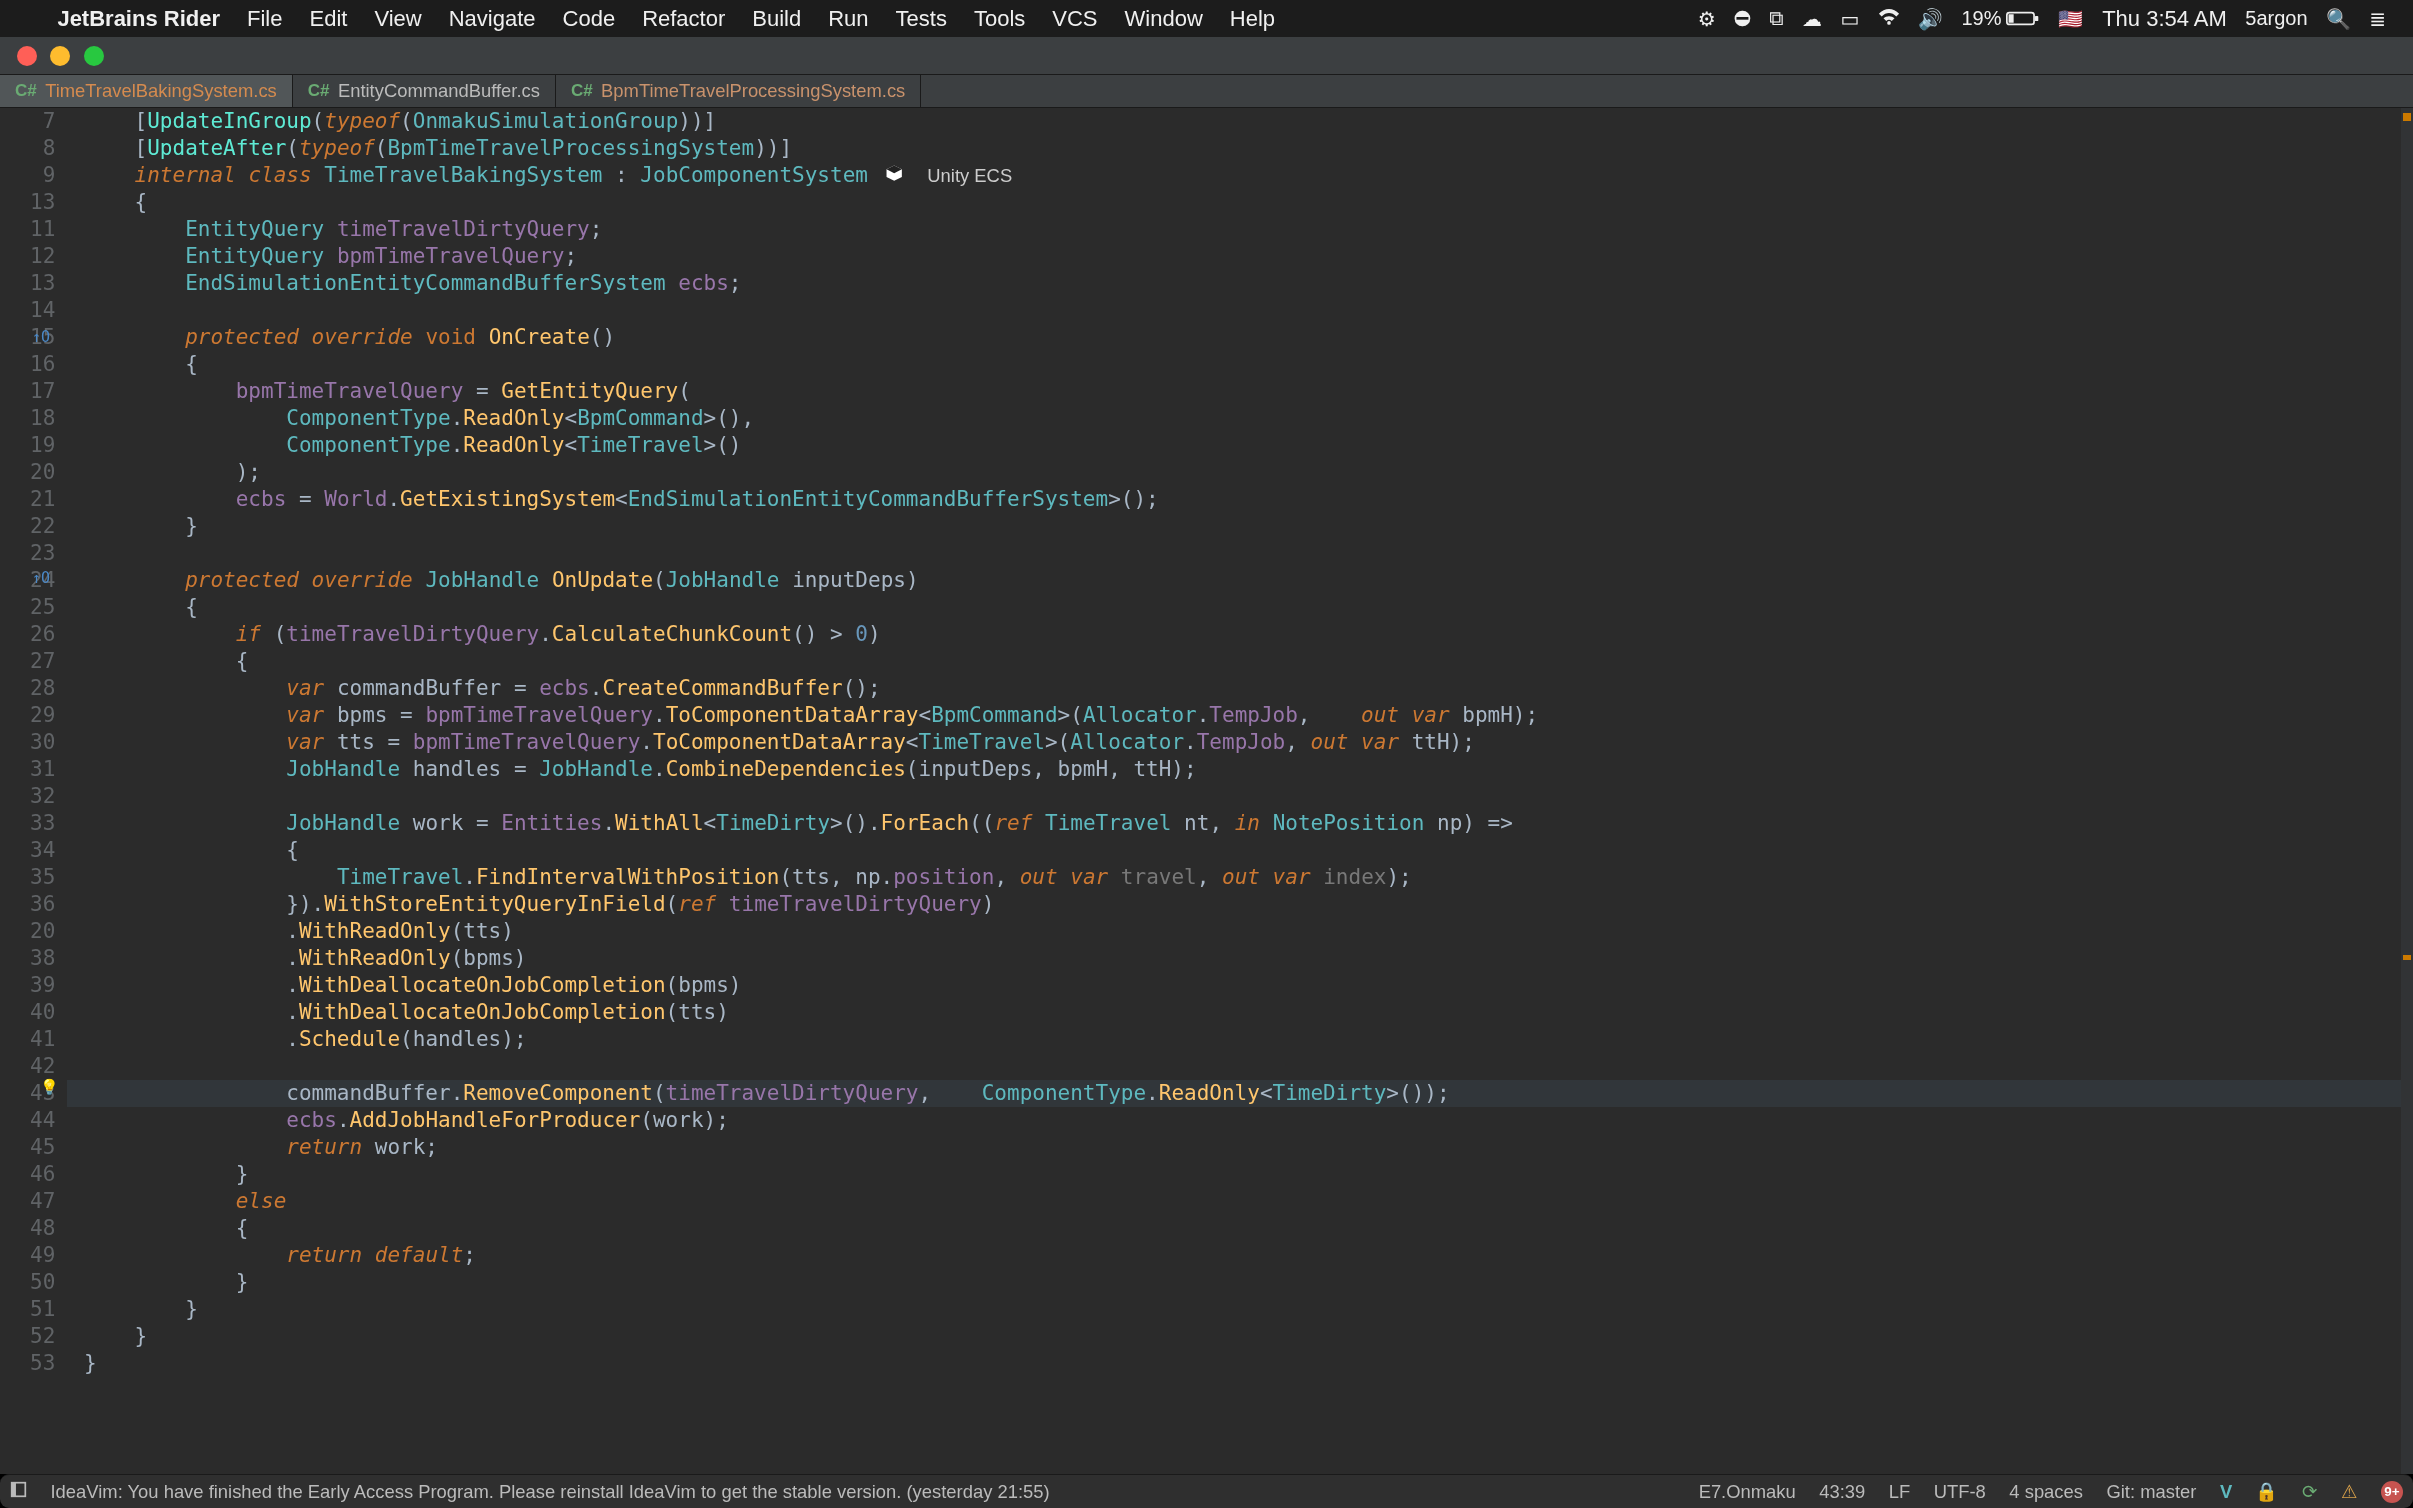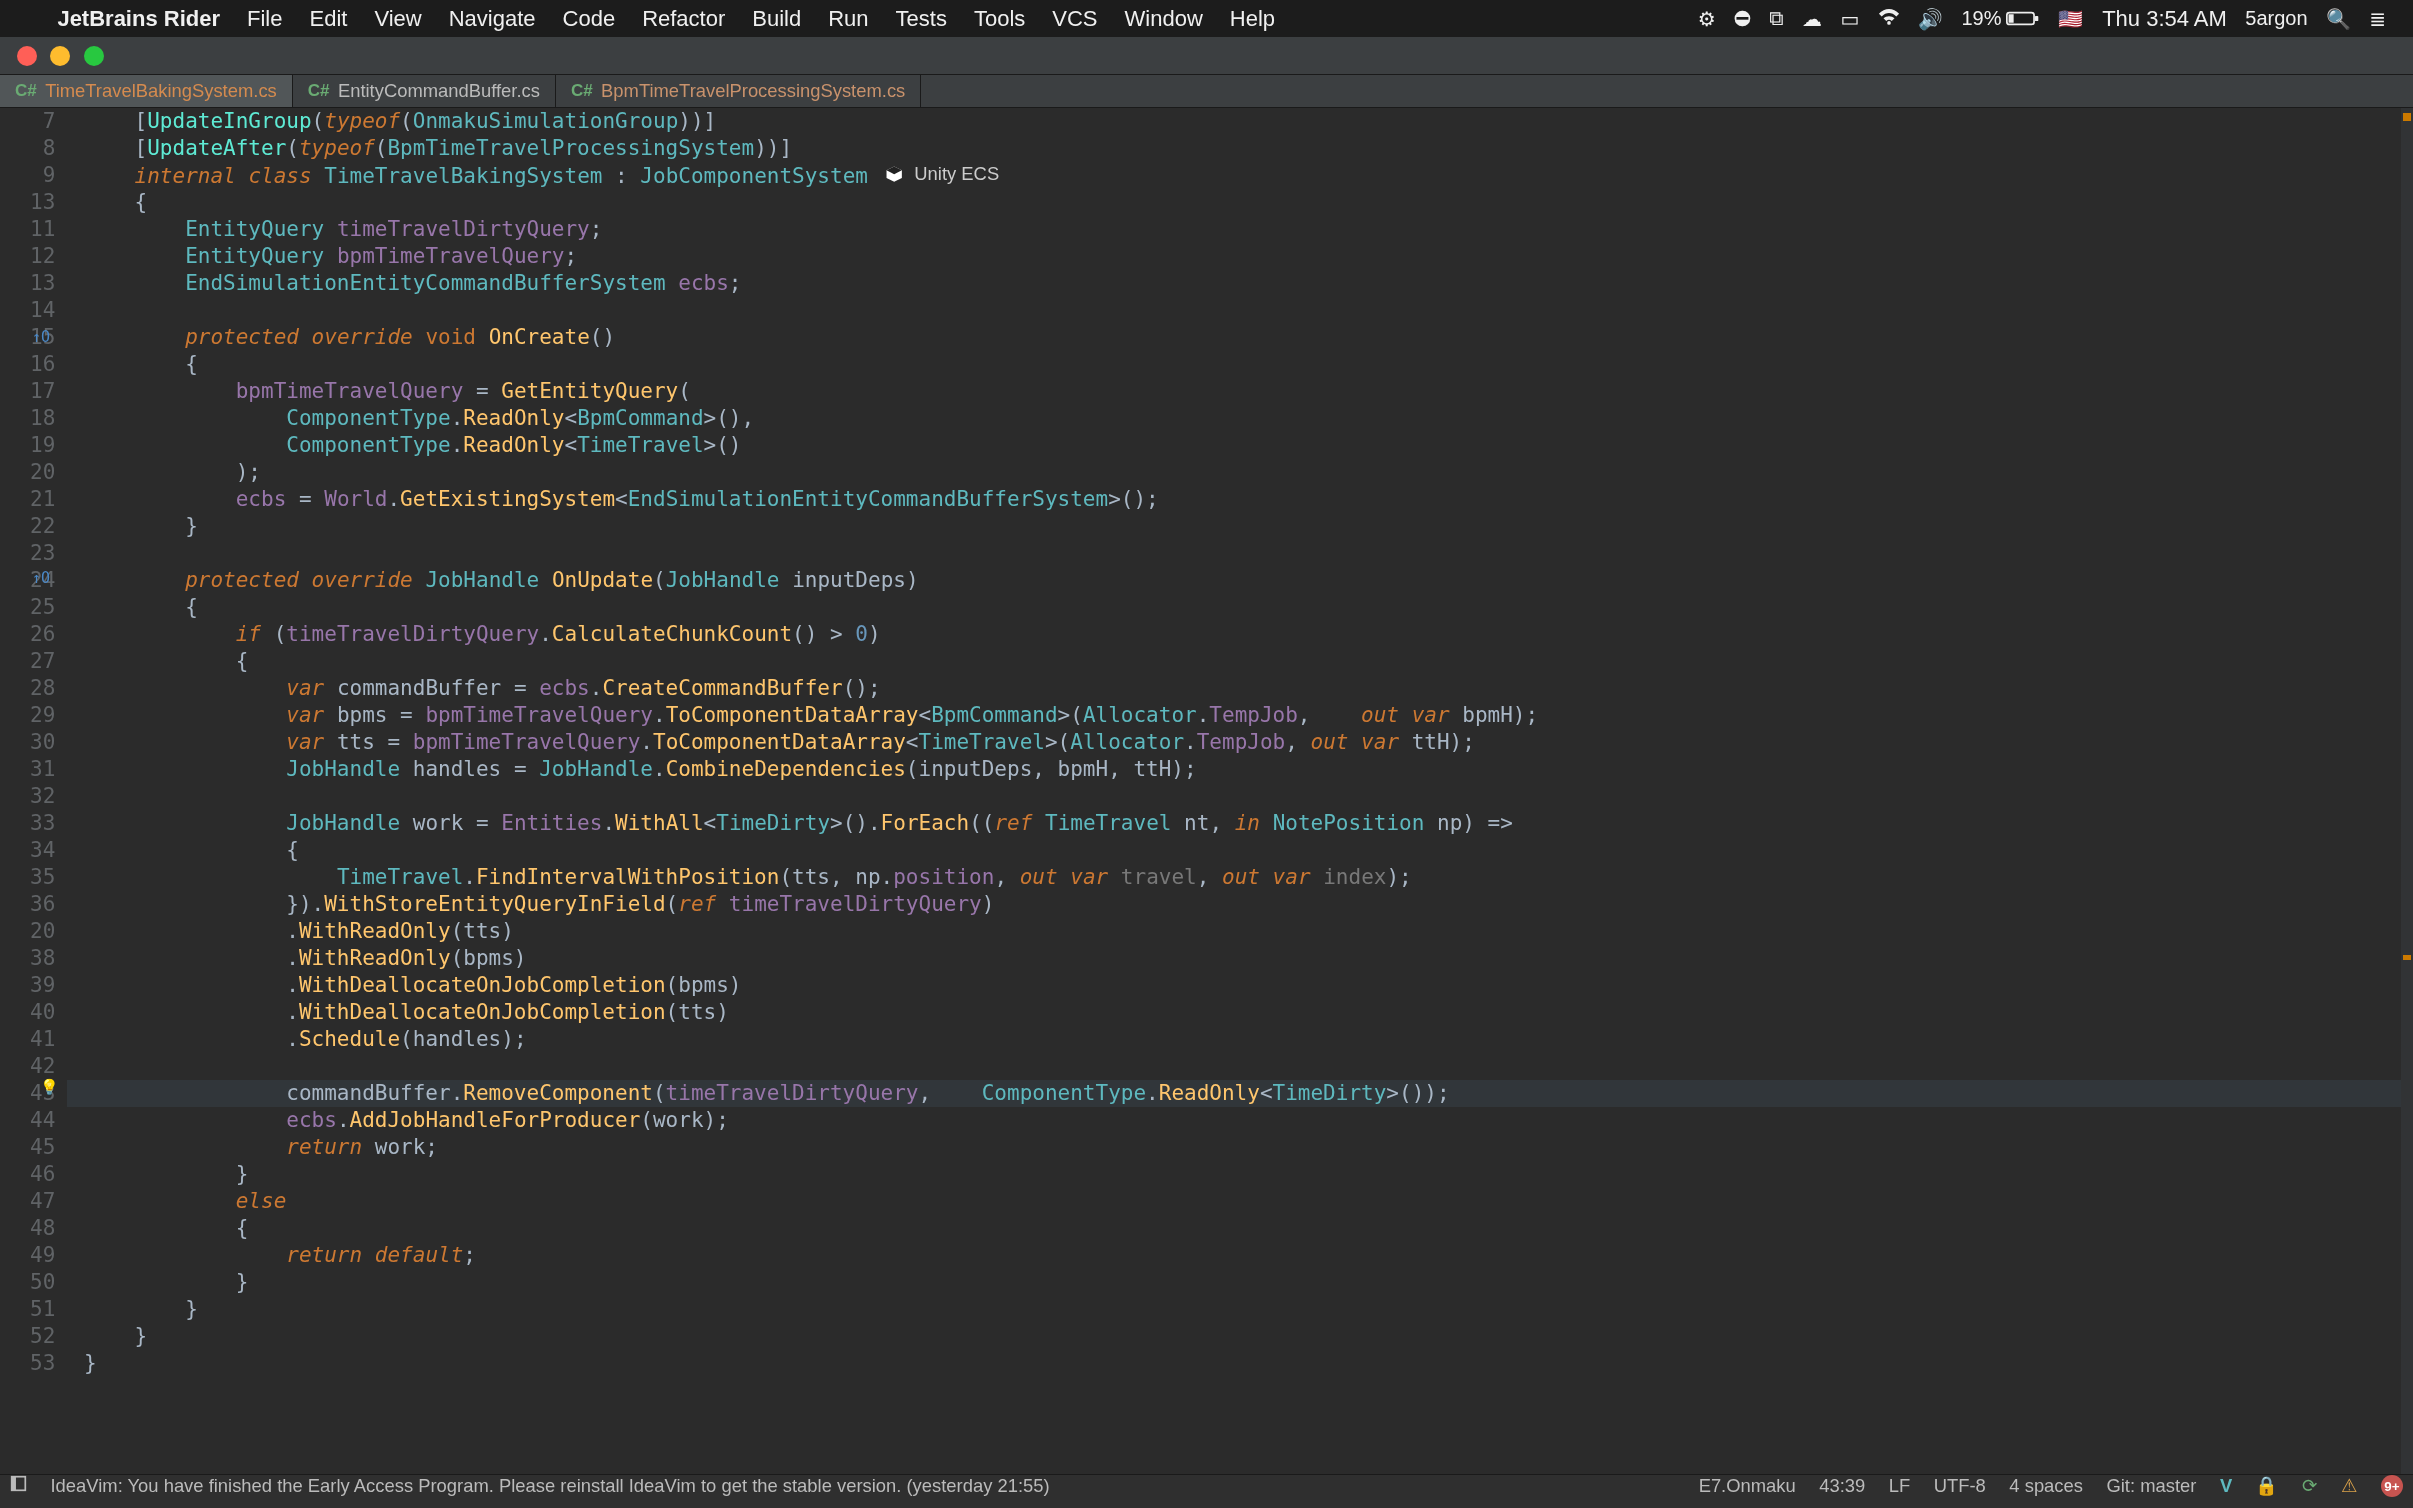--- a/index.html
+++ b/index.html
@@ -142,21 +142,21 @@
   .kwItalic { color: var(--keyword); font-style:italic;}
   .ty { color: var(--type); }
   .mt { color: var(--method); }
   .nm { color: var(--number); }
   .fd { color: var(--field); }
   .pm { color: #a9b7c6; }
   .lbl { color:#787878; }
   .ann { color:#5eead4;}
   .def { color:#a9b7c6; }
   .ecsbadge {
-    display:inline-flex; align-items:center; gap:11px;
+    display:inline-flex; gap:24px;
     margin-left:17px; font-family:-apple-system,Arial,sans-serif;
     font-size:18.4px; color:#ccc;
   }
   .ecsbadge svg{display:block;}
   
   .stripe {
     position:absolute; right:0; top:0; width:11.7px; height:100%;
     background:#313335;
   }
   .stripe .mark-ok {
@@ -166,24 +166,26 @@
   .stripe .mark-w {
     position:absolute; right:1.7px; width:8.4px;height:5px;background:#cc7a00;
   }
 
   
   .statusbar {
     height:34px;
     background: var(--status-bg);
     border-top:0.8px solid #1a1a1a;
     display:flex;
+    align-items:center;
     font-size:18.4px;
     color:#bbb;
     padding:0 10px;
     gap:23.5px;
+    border-radius:9px;
   }
   .statusbar .msg { flex:1; white-space:nowrap; overflow:hidden;}
   .statusbar .seg { white-space:nowrap; }
   .badge-red {
     display:inline-flex;align-items:center;justify-content:center;
     width:22px;height:22px;border-radius:50%;
     background:#c75450;color:#fff;font-size:13.4px;font-weight:700;
   }
 </style>
 </head>

